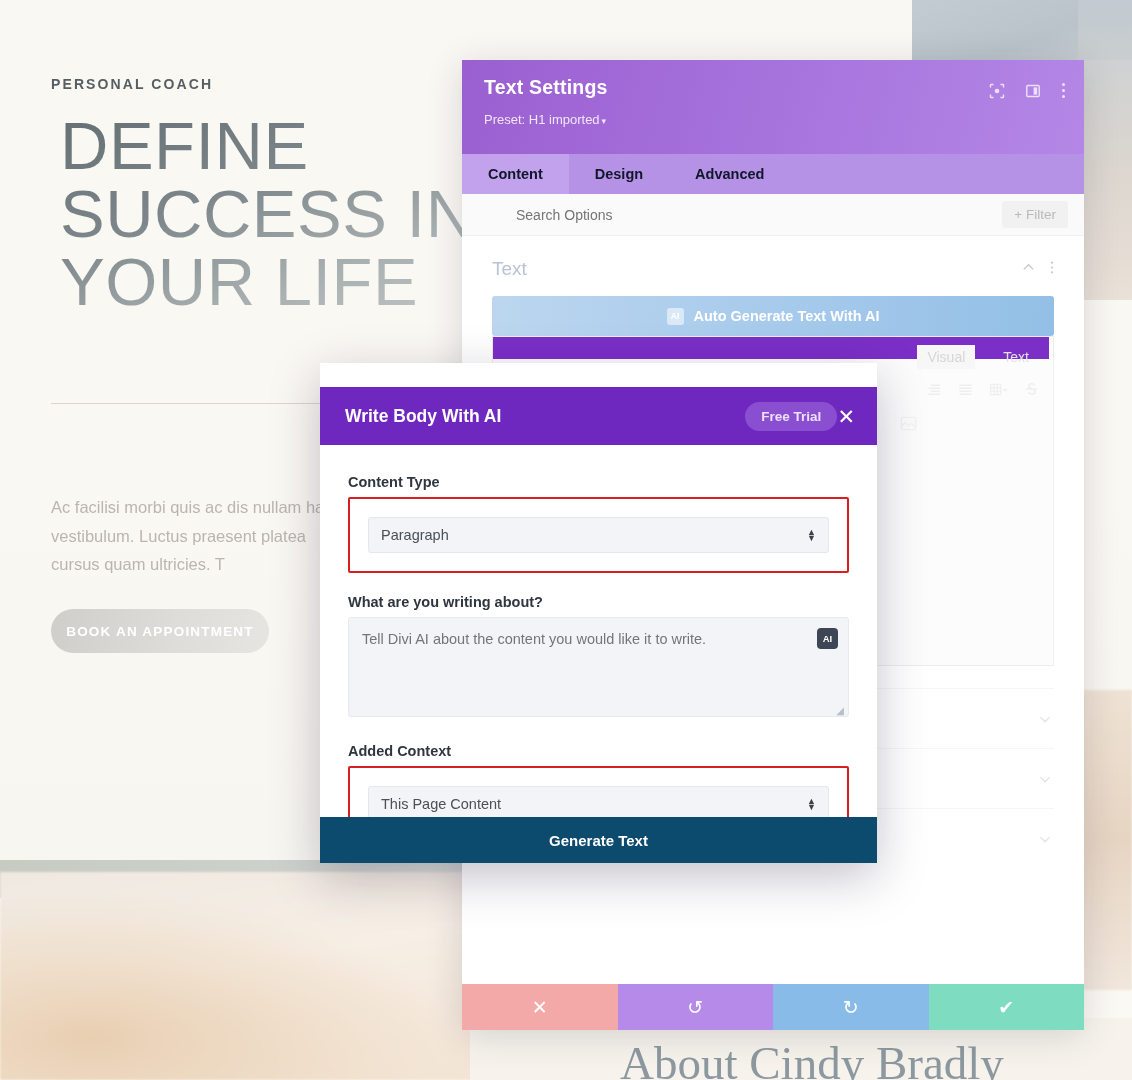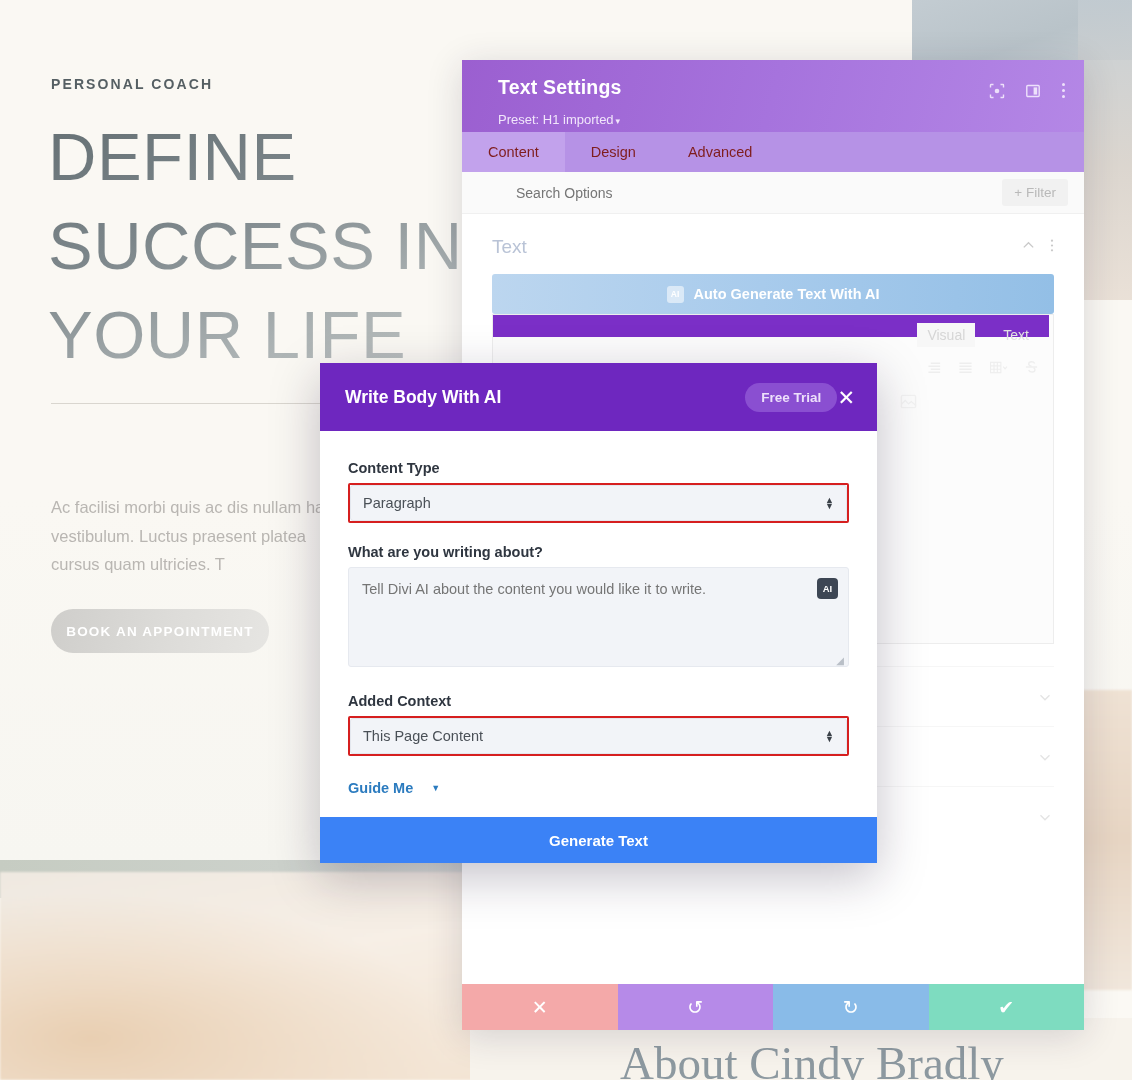--- a/index.html
+++ b/index.html
@@ -51,23 +51,23 @@
     position: absolute; left: 470px; top: 1018px; width: 662px; height: 62px;
     background: #f7f3ec;
   }
 
   .eyebrow {
     position: absolute; left: 51px; top: 76px;
     font-size: 14px; font-weight: 700; letter-spacing: 2.1px;
     color: #555f63;
   }
   .hero-h1 {
-    position: absolute; left: 48px; top: 112px; width: 430px;
-    font-family: "Liberation Sans", sans-serif;
-    font-size: 67px; line-height: 89px; font-weight: 400;
+    position: absolute; left: 60px; top: 112px; width: 430px;
+    font-family: "Liberation Sans", sans-serif;
+    font-size: 67px; line-height: 68px; font-weight: 400;
     letter-spacing: .5px;
     background: linear-gradient(160deg, #646f73 0%, #7c868a 38%, #a9b0b1 72%, #c3c7c6 100%);
     -webkit-background-clip: text; background-clip: text;
     color: transparent;
     -webkit-text-fill-color: transparent;
   }
   .hero-rule {
     position: absolute; left: 51px; top: 403px; width: 350px; height: 1px;
     background: #d9d6cf;
   }
@@ -100,24 +100,24 @@
 
   
   .divi-panel {
     position: absolute; left: 462px; top: 60px;
     width: 622px; height: 970px;
     background: #ffffff;
     box-shadow: 0 6px 34px rgba(40,30,60,.16);
     overflow: hidden;
   }
   .divi-header {
-    height: 72px;
+    height: 94px;
     background: linear-gradient(105deg, #9b5fd0 0%, #a673dd 50%, #b487e6 100%);
     position: relative;
-    padding: 16px 22px 0 36px;
+    padding: 16px 22px 0 22px;
   }
   .divi-title {
     color: #fff; font-size: 19.5px; font-weight: 700; letter-spacing: .2px;
   }
   .divi-preset {
     color: #f1e6fb; font-size: 13px; margin-top: 13px;
   }
   .divi-preset .caret { font-size: 9px; margin-left: 2px; }
   .divi-head-icons {
     position: absolute; right: 18px; top: 22px;
@@ -125,21 +125,21 @@
   }
   .hicon { color: #f3e9fd; opacity: .92; cursor: pointer; line-height: 0; }
 
   .divi-tabs {
     height: 40px;
     background: #b692e6;
     display: flex; align-items: stretch;
   }
   .divi-tab {
     padding: 0 26px; display: flex; align-items: center;
-    color: #7f1d1d; font-size: 14.5px; font-weight: 400;
+    color: #0f172a; font-size: 14.5px; font-weight: 700;
     cursor: pointer;
     text-align: center;
   }
   .divi-tab.active { background: #c2a2ec; }
 
   .divi-search-row {
     height: 42px; background: #fafafa;
     border-bottom: 1px solid #f0f0f0;
     display: flex; align-items: center; justify-content: space-between;
     padding: 0 16px 0 30px;
@@ -223,43 +223,44 @@
 
   
   .ai-modal {
     position: absolute; left: 320px; top: 363px;
     width: 557px; height: 500px;
     background: #ffffff;
     box-shadow: 0 14px 46px rgba(30,20,50,.26);
     overflow: hidden;
   }
   .ai-modal-header {
-    height: 68px; background: #6e27bf;
+    height: 58px; background: #6e27bf;
     display: flex; align-items: center; justify-content: space-between;
     padding: 0 22px 0 25px;
+    margin-top: 24px;
   }
   .ai-modal-title { color: #fff; font-size: 17.5px; font-weight: 700; }
   .ai-modal-hright { display: flex; align-items: center; gap: 0; }
   .free-trial-badge {
     background: #8a4fd1; color: #ede0fb;
     font-size: 13.5px; font-weight: 700;
     padding: 7px 16px; border-radius: 16px; cursor: pointer; border: none;
     font-family: "Liberation Sans", sans-serif;
   }
   .close-x {
     color: #fff; font-size: 21px; cursor: pointer; line-height: 1;
     background: none; border: none; font-family: "Liberation Sans", sans-serif;
   }
   .ai-modal-body { padding: 29px 28px 0 28px; }
   .fld-label {
     font-size: 14.5px; font-weight: 700; color: #2f3640; margin-bottom: 7px;
   }
   .select-wrap {
     position: relative; border: 2px solid #d61f1f; border-radius: 2px;
-    padding: 0; background: #ffffff; margin-bottom: 21px;
+    padding: 18px; background: #ffffff; margin-bottom: 21px;
   }
   .fake-select {
     width: 100%; height: 36px; background: #f2f4f8;
     border: 1px solid #e3e7ee; border-radius: 3px;
     display: flex; align-items: center; justify-content: space-between;
     padding: 0 12px; font-size: 14.5px; color: #4a5057; cursor: pointer;
   }
   .spinner-arrows {
     display: flex; flex-direction: column; align-items: center;
     line-height: 6px; font-size: 9px; color: #3b4149;
@@ -282,21 +283,21 @@
     position: absolute; right: 5px; bottom: 5px; color: #b9bfc7; font-size: 10px;
     cursor: nwse-resize;
   }
   .guide-me {
     color: #2b7bbf; font-size: 14.5px; font-weight: 700; cursor: pointer;
     display: inline-flex; align-items: center; gap: 18px; margin-top: 3px;
   }
   .guide-caret { font-size: 9px; }
   .generate-btn {
     position: absolute; left: 0; bottom: 0; width: 557px; height: 46px;
-    background: #3b82f6; color: #ffffff;
+    background: #0c4a6e; color: #ffffff;
     font-size: 15px; font-weight: 700; border: none; cursor: pointer;
     font-family: "Liberation Sans", sans-serif;
   }
 </style>
 </head>
 <body>
 
 <div class="page">
   <div class="page-hero-bg"></div>
   <div class="photo-topright"></div>

